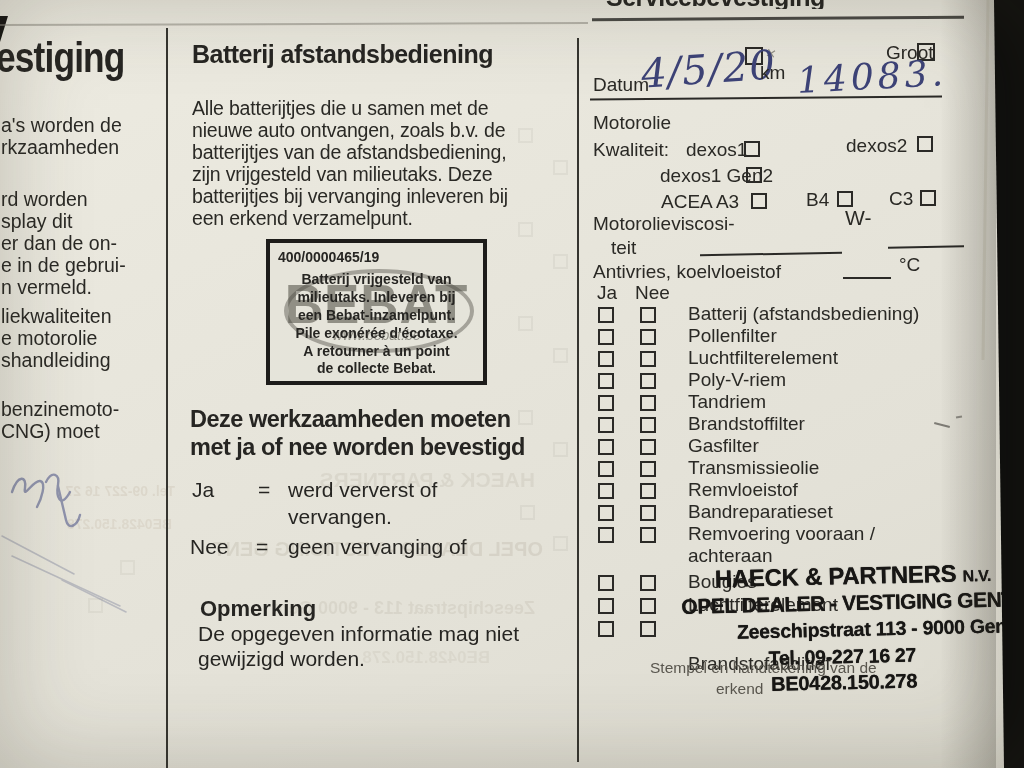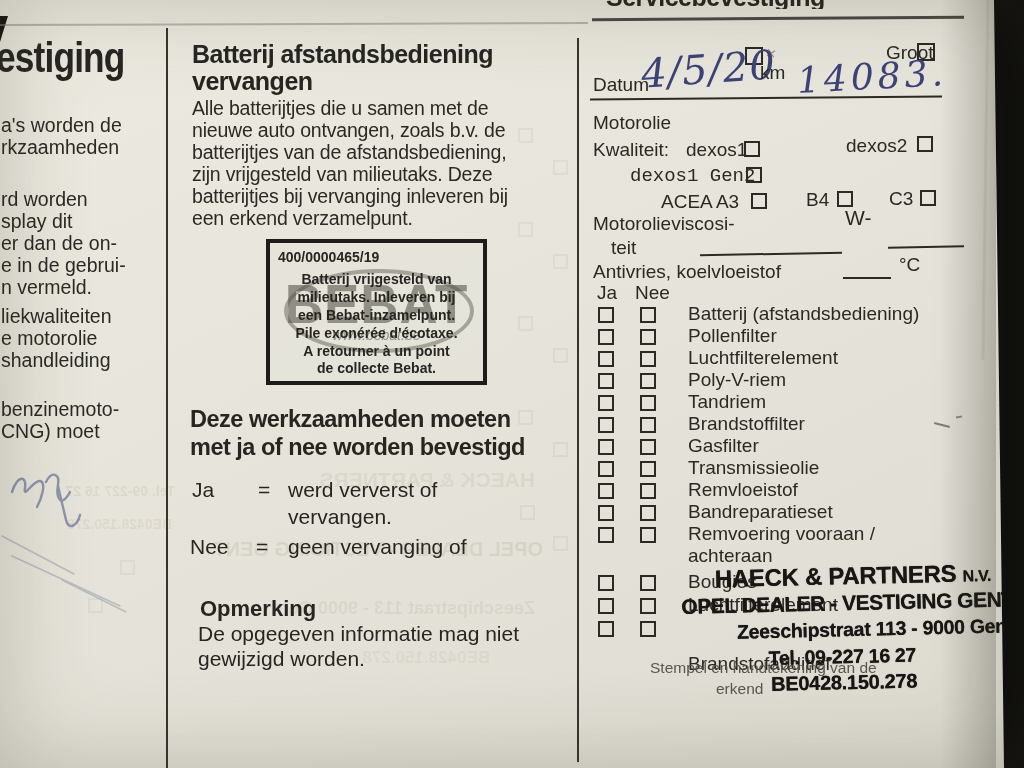--- a/index.html
+++ b/index.html
@@ -84,21 +84,20 @@
       <path d="M58,56 L66,90 C68,100 77,97 80,85"></path>
     </g>
     <g fill="none" stroke="#6a7090" stroke-width="1.6" stroke-linecap="round" opacity="0.35">
       <path d="M2,106 L74,144"></path>
       <path d="M12,126 L120,176"></path>
       <path d="M62,150 L126,182"></path>
     </g>
   </svg>
 
   <div class="abs bold ink" style="left:192px;top:40px;font-size:25px;letter-spacing:-0.5px;white-space:nowrap;">Batterij afstandsbediening</div>
-  <div class="abs bold ink" style="left:192px;top:67px;font-size:25px;letter-spacing:-0.5px;">vervangen</div>
 
   <div class="mbody" style="top:97px;">Alle batterijtjes die u samen met de</div>
   <div class="mbody" style="top:119px;">nieuwe auto ontvangen, zoals b.v. de</div>
   <div class="mbody" style="top:141px;">batterijtjes van de afstandsbediening,</div>
   <div class="mbody" style="top:163px;">zijn vrijgesteld van milieutaks. Deze</div>
   <div class="mbody" style="top:185px;">batterijtjes bij vervanging inleveren bij</div>
   <div class="mbody" style="top:207px;">een erkend verzamelpunt.</div>
 
   <div class="abs" style="left:266px;top:239px;width:213px;height:138px;border:4px solid #1d1c1a;background:rgba(228,226,216,.6);">
     <div class="abs bold" style="left:67px;top:30px;font-size:53px;color:rgba(74,72,64,.55);letter-spacing:1px;transform:translateX(-50%) scaleY(1.05);left:50%;">BEBAT</div>
@@ -141,21 +140,21 @@
   <div class="uline" style="left:590px;top:97px;width:352px;transform:rotate(-0.5deg);"></div>
 
   <div class="rtext" style="left:593px;top:112px;">Motorolie</div>
 
   <div class="rtext" style="left:593px;top:139px;">Kwaliteit:</div>
   <div class="rtext" style="left:686px;top:139px;">dexos1</div>
   <div class="cb" style="left:744px;top:141px;"></div>
   <div class="rtext" style="left:846px;top:135px;">dexos2</div>
   <div class="cb" style="left:917px;top:136px;"></div>
 
-  <div class="rtext" style="left:630px;top:165px;font-family:Liberation Mono, monospace;">dexos1 Gen2</div>
+  <div class="rtext" style="left:660px;top:165px;">dexos1 Gen2</div>
   <div class="cb" style="left:746px;top:167px;"></div>
 
   <div class="rtext" style="left:661px;top:191px;">ACEA A3</div>
   <div class="cb" style="left:751px;top:193px;"></div>
   <div class="rtext" style="left:806px;top:189px;">B4</div>
   <div class="cb" style="left:837px;top:191px;"></div>
   <div class="rtext" style="left:889px;top:188px;">C3</div>
   <div class="cb" style="left:920px;top:190px;"></div>
 
   <div class="rtext" style="left:593px;top:213px;">Motorolieviscosi-</div>

